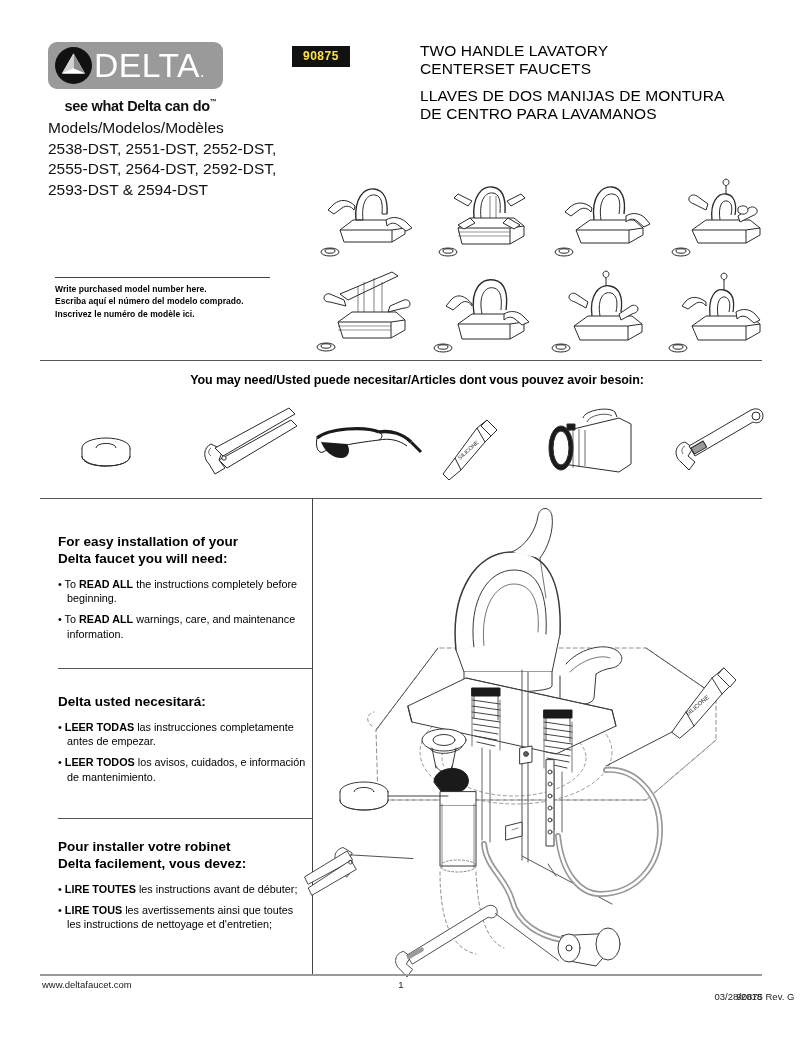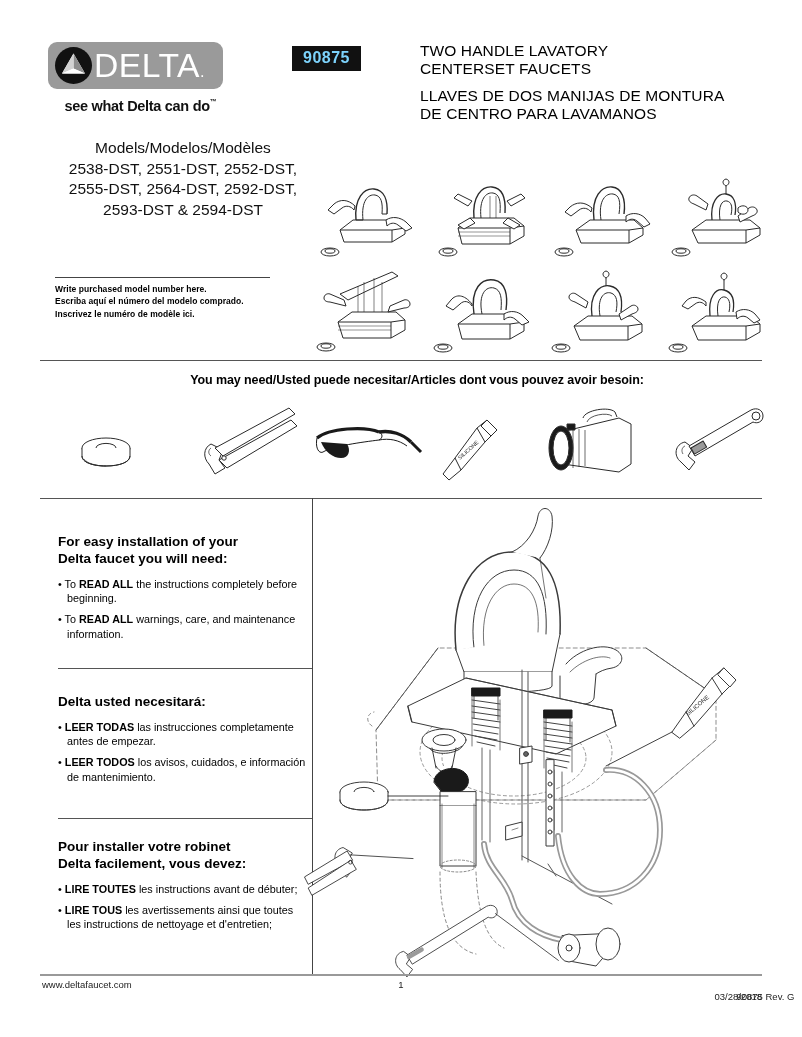--- a/index.html
+++ b/index.html
@@ -34,36 +34,36 @@
   }
   .logo-word .dot { font-size: 16px; }
   .tagline {
     margin-top: 9px; font-size: 14.5px; font-weight: bold;
     letter-spacing: -0.3px; color: #111;
   }
   .tagline sup { font-size: 7px; vertical-align: 7px; }
 
   .partbadge {
     position: absolute; left: 292px; top: 46px;
-    background: #111; color: #7dd3fc;
-    font-size: 16px; font-weight: bold; letter-spacing: 0.5px;
+    background: #111; color: #fde047;
+    font-size: 12px; font-weight: bold; letter-spacing: 0.5px;
     padding: 3px 11px 4px;
   }
 
   .titles { position: absolute; left: 420px; top: 42px; width: 350px; }
   .title-en, .title-es, .title-fr {
     font-weight: normal; line-height: 1.16; letter-spacing: 0.1px;
   }
   .title-en { font-size: 15.5px; }
   .title-es { font-size: 15.5px; margin-top: 9px; }
   .title-fr { font-size: 15.5px; margin-top: 9px; }
 
   .models {
-    position: absolute; left: 48px; top: 138px; width: 270px;
-    font-size: 15.5px; line-height: 1.33; color: #111; text-align: center;
+    position: absolute; left: 48px; top: 118px; width: 270px;
+    font-size: 15.5px; line-height: 1.33; color: #111;
   }
 
   .writeline { position: absolute; left: 55px; top: 277px; width: 215px; }
   .writeline .rule { border-top: 1px solid #444; width: 215px; }
   .writeline .wl-text {
     margin-top: 5px; font-size: 8.5px; font-weight: bold;
     line-height: 1.45; letter-spacing: 0.05px;
   }
 
   

